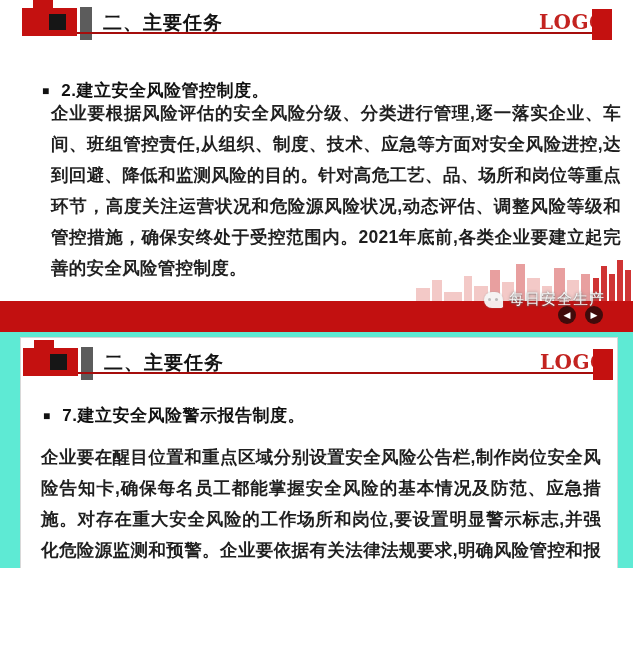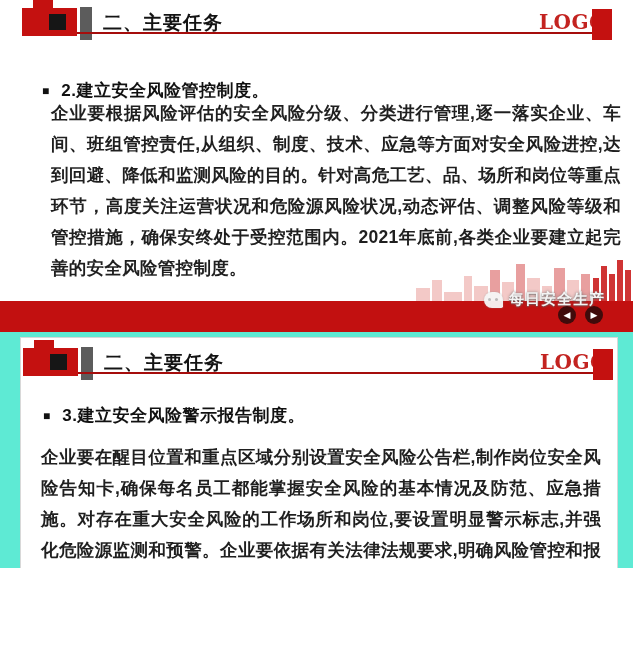--- a/index.html
+++ b/index.html
@@ -22,21 +22,21 @@
         font-size:20px;color:#c32320;letter-spacing:.5px;line-height:20px;}
   .bullet-row{position:absolute;display:flex;align-items:center;gap:12px;white-space:nowrap;}
   .bullet-mark{font-size:12px;color:#111;line-height:1;}
   .bullet-text{font-size:17px;font-weight:700;color:#111;letter-spacing:.5px;text-align:right;}
   .para{position:absolute;font-size:17.5px;line-height:31px;font-weight:600;color:#1f1f1f;
         letter-spacing:.3px;text-align:justify;z-index:2;}
   .skyline{position:absolute;z-index:0;}
   .redbar{position:absolute;background:#c21010;z-index:1;}
 
   .watermark{position:absolute;display:flex;align-items:center;gap:6px;z-index:3;
-             color:#f4f4f4;font-size:15px;font-weight:700;letter-spacing:1px;white-space:nowrap;
+             color:#f4f4f4;font-size:15px;font-weight:400;letter-spacing:1px;white-space:nowrap;
              text-shadow:0 0 3px rgba(110,110,110,.9),0 1px 1px rgba(90,90,90,.6);}
   .wm-icon{width:19px;height:16px;border-radius:9px 9px 2px 9px;background:#f7f7f7;opacity:.95;
            position:relative;box-shadow:0 0 2px rgba(150,150,150,.55);flex:0 0 auto;}
   .wm-icon::before{content:"";position:absolute;left:4px;top:6px;width:3px;height:3px;border-radius:50%;
            background:#b9b9b9;box-shadow:7px 0 0 #b9b9b9;}
   .nav{position:absolute;display:flex;gap:9px;z-index:4;}
   .nav-btn{width:18px;height:18px;border-radius:50%;background:#400b0b;color:#fff;font-size:9px;
            display:flex;align-items:center;justify-content:center;cursor:pointer;line-height:1;}
 
   
@@ -137,21 +137,21 @@
     <div class="shape red d-main"></div>
     <div class="shape blk d-blk"></div>
     <div class="shape gry d-gry"></div>
     <div class="hline"></div>
     <div class="slide-title">二、主要任务</div>
     <div class="logo">LOGO</div>
     <div class="shape red d-logo"></div>
 
     <div class="bullet-row">
       <span class="bullet-mark">■</span>
-      <span class="bullet-text">3.建立安全风险警示报告制度。</span>
+      <span class="bullet-text">7.建立安全风险警示报告制度。</span>
     </div>
 
     <div class="para">企业要在醒目位置和重点区域分别设置安全风险公告栏,制作岗位安全风险告知卡,确保每名员工都能掌握安全风险的基本情况及防范、应急措施。对存在重大安全风险的工作场所和岗位,要设置明显警示标志,并强化危险源监测和预警。企业要依据有关法律法规要求,明确风险管控和报告流程,建立健全安全生产风险报告制度,接受政府监管和社会监督。企业主要负责人对本单位安全风险管控和报告工作全面负贵,要按照安全风险管控制度的要求,对辨识出的安全风险,定期向相关监管部门报送风</div>
 
     <svg class="skyline" width="215" height="48" viewBox="0 0 215 48">
       <g fill="#f3c9c7">
         <rect x="0" y="30" width="14" height="18"></rect>
           <rect x="16" y="22" width="10" height="26"></rect>
         <rect x="28" y="34" width="18" height="14"></rect>
           <rect x="48" y="18" width="8" height="30"></rect>

